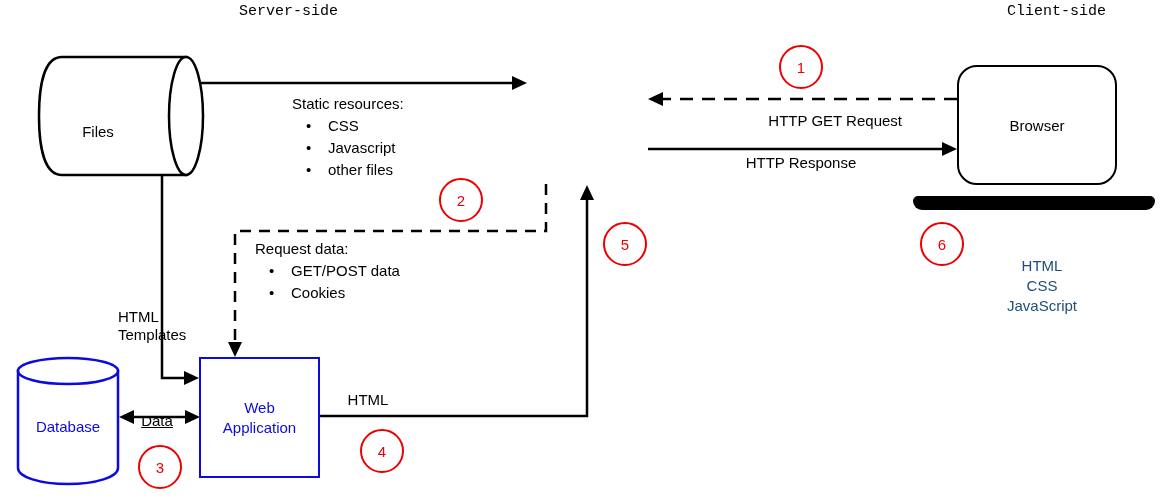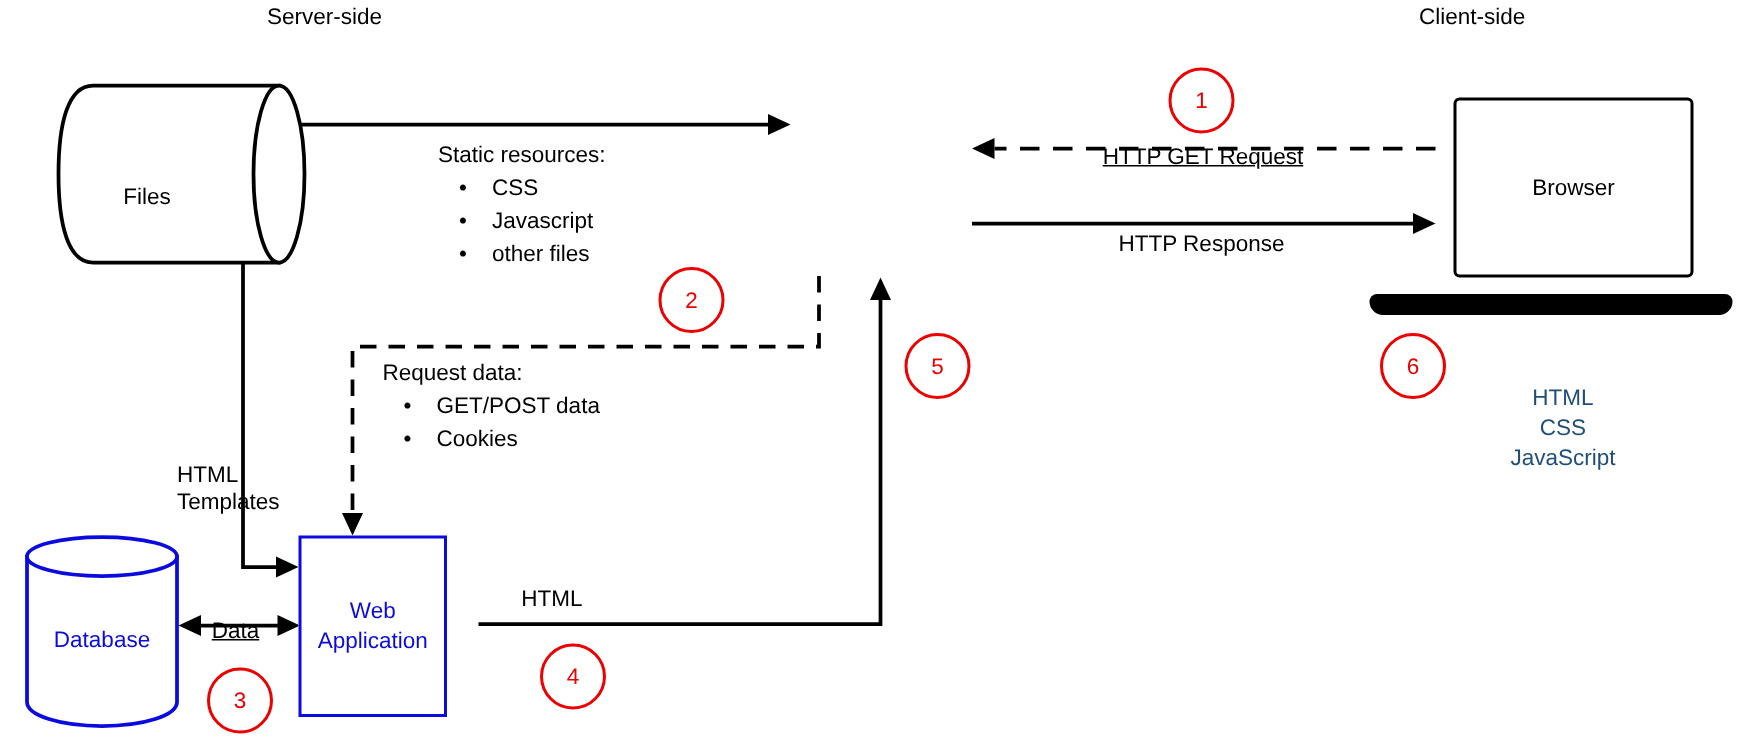--- a/index.html
+++ b/index.html
@@ -35,43 +35,43 @@
     display: flex;
     flex-direction: column;
     align-items: center;
     justify-content: center;
     text-align: center;
   }
   .box.blue {
     border-color: #0b0be0;
     color: #0b0be0;
   }
-  .rounded { border-radius: 4px; margin-left: 12px; }
+  .rounded { border-radius: 20px; }
   .webserver { left: 527px; top: 65px; width: 121px; height: 120px; }
   .browser   { left: 957px; top: 65px; width: 160px; height: 120px; }
-  .webapp    { left: 199px; top: 357px; width: 99px; height: 121px; line-height: 20px; }
+  .webapp    { left: 199px; top: 357px; width: 121px; height: 121px; line-height: 20px; }
   .node-label { position: absolute; text-align: center; }
   .files-label    { left: 48px;  top: 107px; width: 100px; margin-top: 16px; }
   .database-label { left: 18px;  top: 418px; width: 100px; color: #0b0be0; }
-  .region-label   { position: absolute; top: 3px; width: 160px; text-align: left; }
+  .region-label   { position: absolute; top: 3px; width: 160px; text-align: right; font-family: Liberation Mono, monospace; }
   .server-side { left: 178px; }
   .client-side { left: 946px; }
   .bullet-block { position: absolute; line-height: 22px; }
   .bullet-block .title { margin: 0; }
   .bullet-block ul { margin: 0; padding: 0; list-style: none; }
   .bullet-block li { position: relative; padding-left: 36px; }
   .bullet-block li.bulleted::before {
     content: "\2022";
     position: absolute;
     left: 14px;
   }
   .static-res  { left: 272px; top: 93px; margin-left: 20px; }
   .request-data{ left: 255px; top: 238px; }
   .edge-label { position: absolute; }
-  .http-get      { left: 702px; top: 96px; width: 200px; text-align: center; text-decoration: underline; }
+  .http-get      { left: 702px; top: 112px; width: 200px; text-align: right; }
   .http-response { left: 701px; top: 154px; width: 200px; text-align: center; }
   .html-templates{ left: 118px; top: 308px; line-height: 18px; }
   .data-label    { left: 117px; top: 412px; width: 80px; text-align: center; text-decoration: underline; }
   .html-label    { left: 328px; top: 391px; width: 80px; text-align: center; }
   .client-stack {
     position: absolute;
     left: 962px; top: 256px; width: 160px;
     text-align: center;
     color: #1f4e79;
     line-height: 20px;

